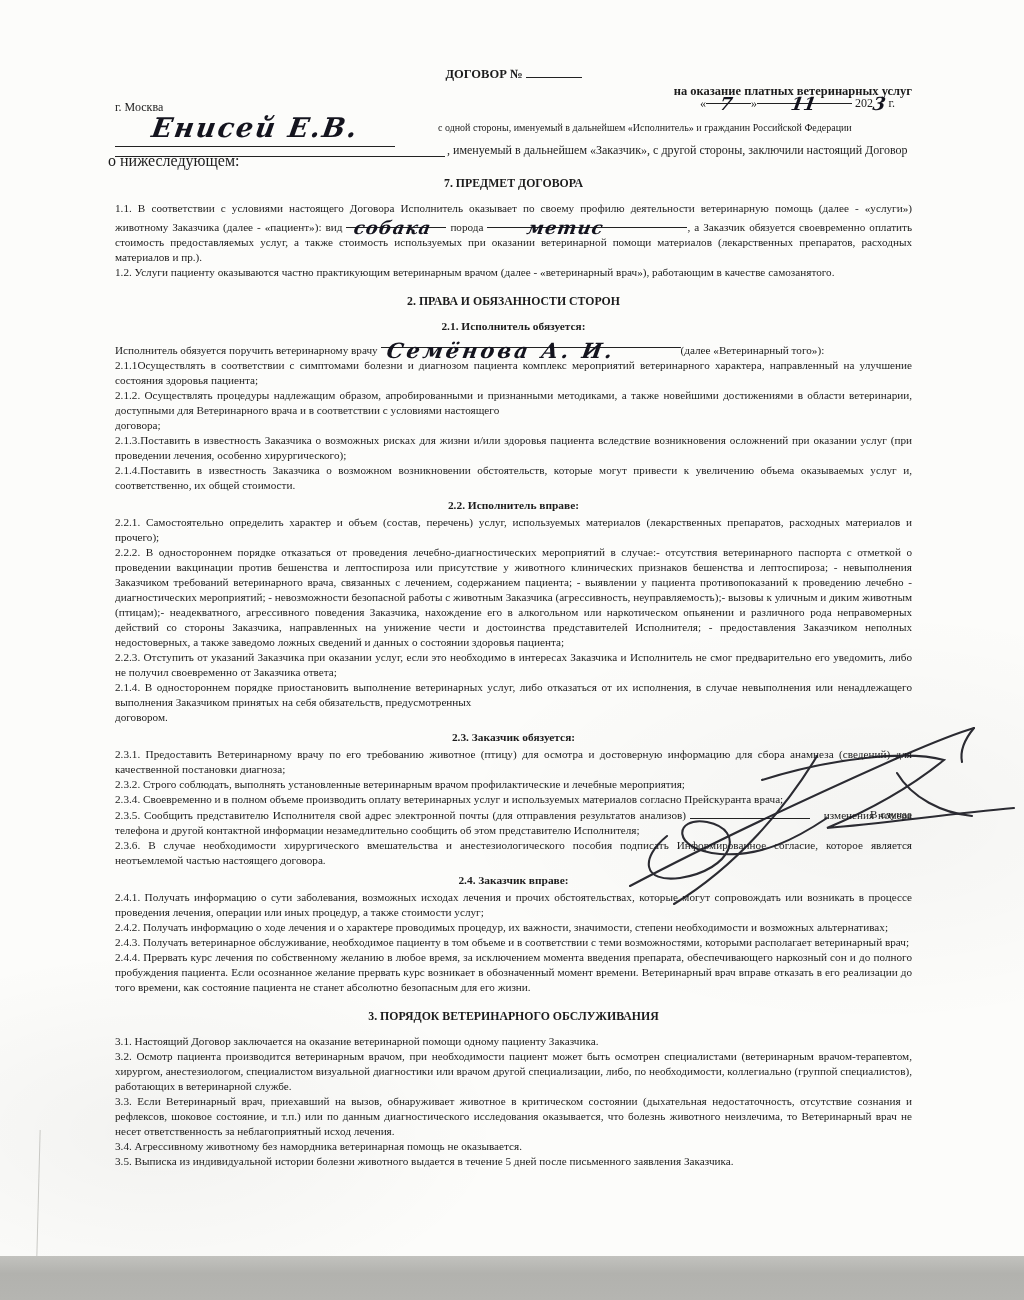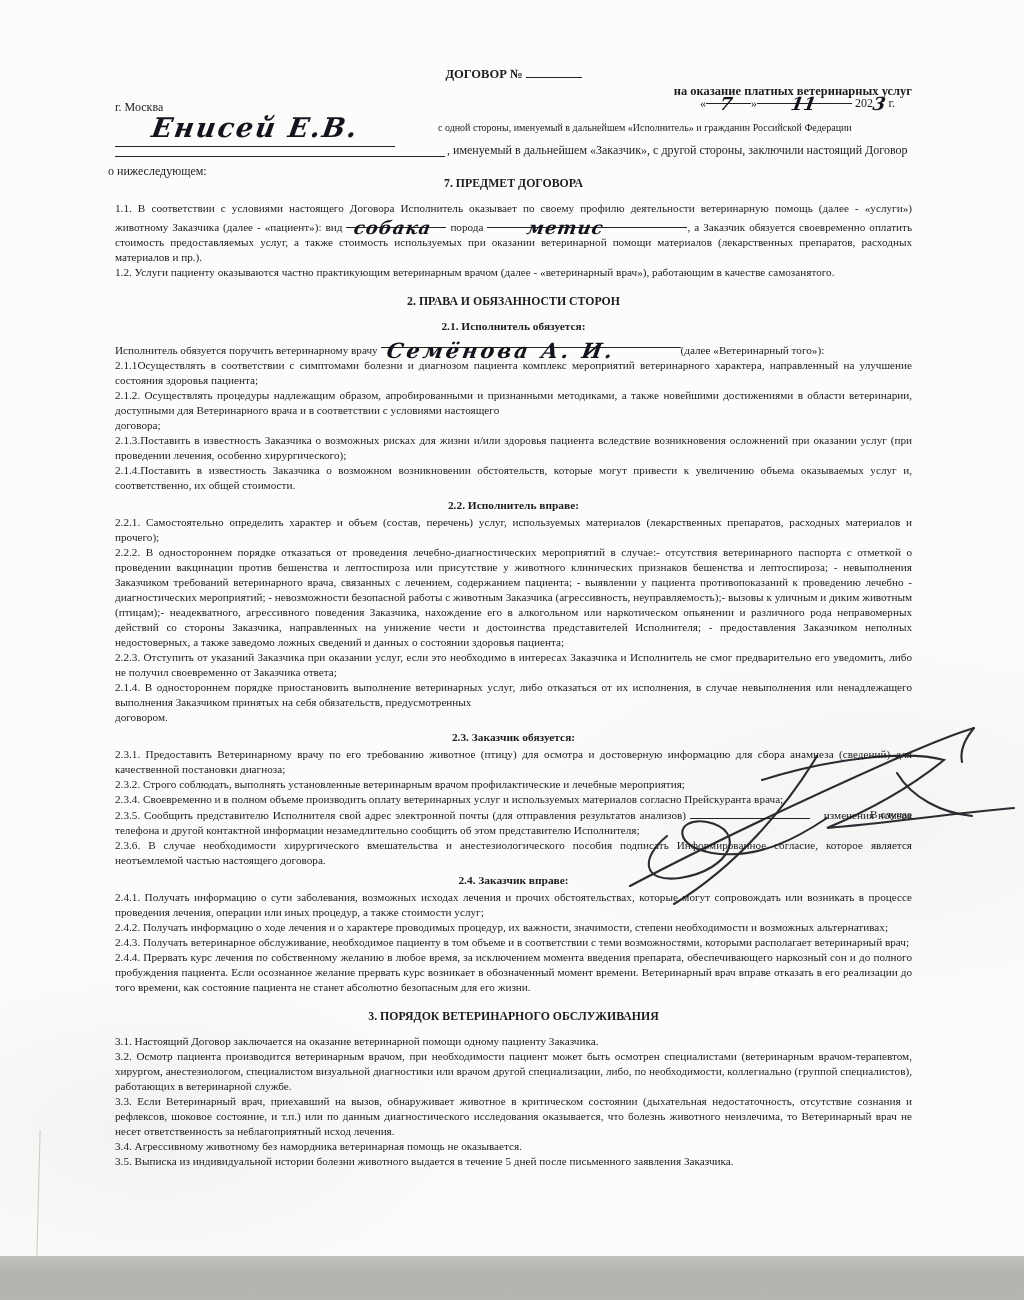--- a/index.html
+++ b/index.html
@@ -37,21 +37,21 @@
   }
   .dateline{
     position:absolute;left:700px;top:92px;width:270px;font-size:12px;white-space:nowrap;
   }
   .dateline .uline{vertical-align:baseline;}
   .city{position:absolute;left:115px;top:100px;font-size:12px;}
   .name-row{position:absolute;left:115px;top:112px;width:280px;border-bottom:1.4px solid #222;height:34px;text-align:center;}
   .party1{position:absolute;left:438px;top:122px;width:474px;font-size:10px;text-align:justify;}
   .row2-line{position:absolute;left:115px;top:130px;width:330px;border-bottom:1.4px solid #222;height:26px;}
   .party2{position:absolute;left:447px;top:143px;width:466px;font-size:12px;}
-  .party3{position:absolute;left:108px;top:164px;font-size:12px;}
+  .party3{position:absolute;left:108px;top:152px;font-size:16px;}
   .content{
     position:absolute;left:115px;top:176px;width:797px;
     font-size:11.2px;line-height:15px;text-align:justify;
   }
   .content p{margin:0;}
   h2{
     font-size:11.8px;line-height:15px;text-align:center;font-weight:bold;
     margin:14px 0 10px 0;
   }
   h2.first{margin-top:0;}

